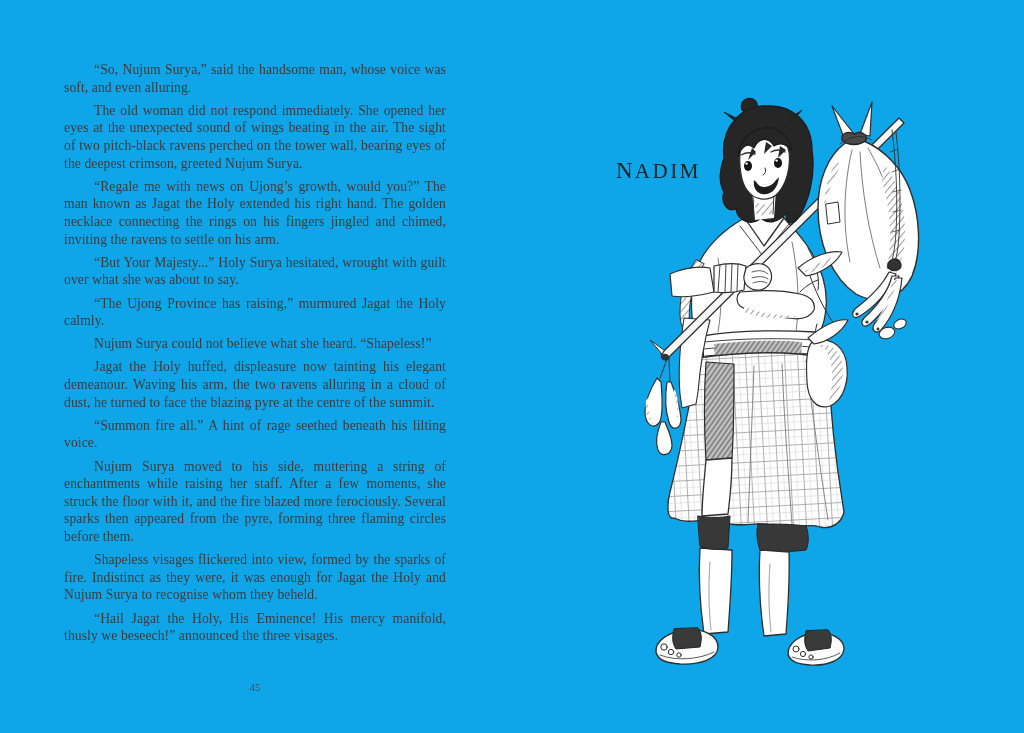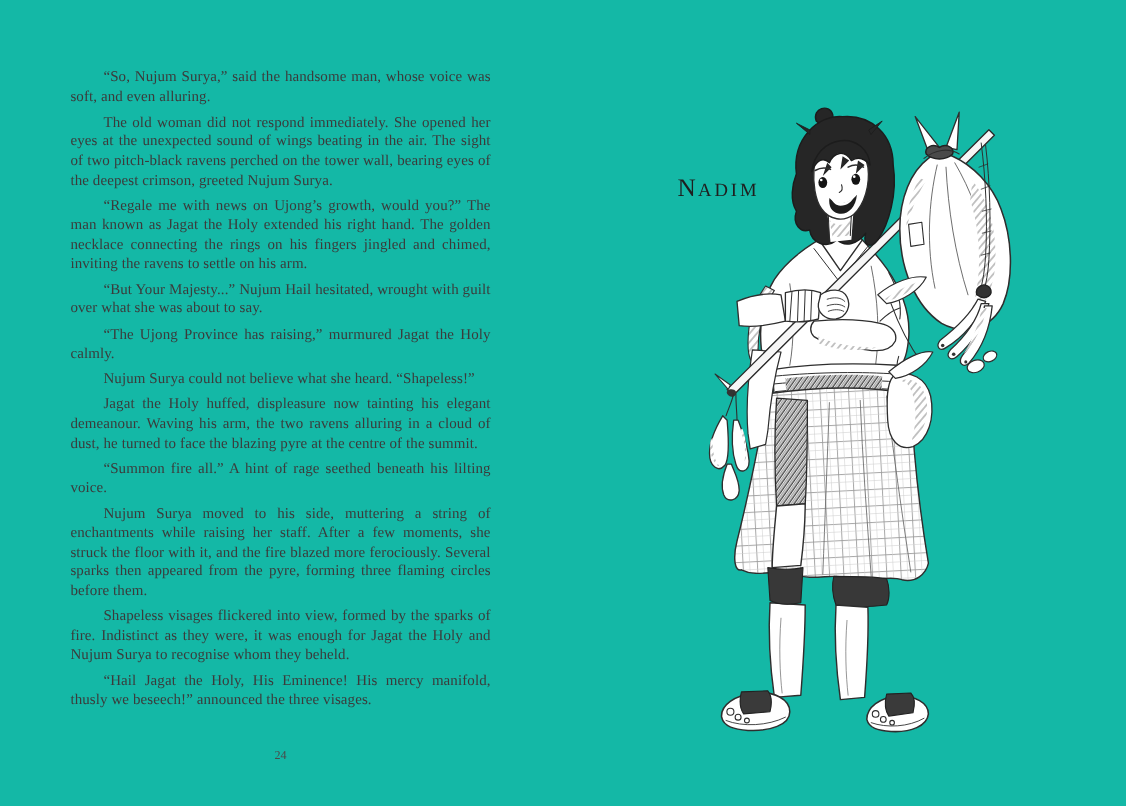--- a/index.html
+++ b/index.html
@@ -1,47 +1,47 @@
 <!DOCTYPE html>
 <html><head>
 <meta charset="utf-8">
 <style>
   html,body{margin:0;padding:0;background:#ffffff;}
-  .spread{position:relative;width:1024px;height:733px;background:#14b8a6;overflow:hidden;
+  .spread{position:relative;width:1024px;height:733px;background:#0ea5e9;overflow:hidden;
           font-family:"Liberation Serif", serif;}
   .text-col{position:absolute;left:64px;top:61px;width:382px;}
   .text-col p{margin:0 0 5.6px 0;font-size:13.6px;line-height:17.6px;text-align:justify;
               text-indent:30px;color:#3b3b3b;letter-spacing:0.1px;}
   .pageno{position:absolute;top:681px;font-size:11px;color:#4a4a4a;text-align:center;}
   .pageno.left{left:64px;width:382px;}
   .pageno.right{left:512px;width:512px;}
   .chapter-heading{position:absolute;left:616px;top:158px;color:#1f1f1f;white-space:nowrap;}
   .chapter-heading .init{font-size:23px;letter-spacing:2px;}
-  .chapter-heading .rest{font-size:17px;letter-spacing:2.6px;}
+  .chapter-heading .rest{font-size:21px;letter-spacing:2.6px;}
   .illust{position:absolute;left:640px;top:92px;width:284px;height:604px;}
 </style>
 </head>
 <body>
 
 <div class="spread">
 
   <div class="text-col">
     <p>“So, Nujum Surya,” said the handsome man, whose voice was soft, and even alluring.</p>
     <p>The old woman did not respond immediately. She opened her eyes at the unexpected sound of wings beating in the air. The sight of two pitch-black ravens perched on the tower wall, bearing eyes of the deepest crimson, greeted Nujum Surya.</p>
     <p>“Regale me with news on Ujong’s growth, would you?” The man known as Jagat the Holy extended his right hand. The golden necklace connecting the rings on his fingers jingled and chimed, inviting the ravens to settle on his arm.</p>
-    <p>“But Your Majesty...” Nujum Hail hesitated, wrought with guilt over what she was about to say.</p>
+    <p>“But Your Majesty...” Holy Surya hesitated, wrought with guilt over what she was about to say.</p>
     <p>“The Ujong Province has raising,” murmured Jagat the Holy calmly.</p>
     <p>Nujum Surya could not believe what she heard. “Shapeless!”</p>
     <p>Jagat the Holy huffed, displeasure now tainting his elegant demeanour. Waving his arm, the two ravens alluring in a cloud of dust, he turned to face the blazing pyre at the centre of the summit.</p>
     <p>“Summon fire all.” A hint of rage seethed beneath his lilting voice.</p>
     <p>Nujum Surya moved to his side, muttering a string of enchantments while raising her staff. After a few moments, she struck the floor with it, and the fire blazed more ferociously. Several sparks then appeared from the pyre, forming three flaming circles before them.</p>
     <p>Shapeless visages flickered into view, formed by the sparks of fire. Indistinct as they were, it was enough for Jagat the Holy and Nujum Surya to recognise whom they beheld.</p>
     <p>“Hail Jagat the Holy, His Eminence! His mercy manifold, thusly we beseech!” announced the three visages.</p>
   </div>
-  <div class="pageno left">24</div>
+  <div class="pageno left">45</div>
 
   <div class="chapter-heading">
     <span class="init">N</span><span class="rest">ADIM</span>
   </div>
 
   <svg class="illust" viewBox="0 0 284 604" xmlns="http://www.w3.org/2000/svg">
     <defs>
       <pattern id="plaid" width="13" height="15" patternUnits="userSpaceOnUse" patternTransform="rotate(-3)">
         <rect width="13" height="15" fill="#ffffff"></rect>
         <path d="M0,0.5 H13" stroke="#9a9a9a" stroke-width="0.8"></path>

